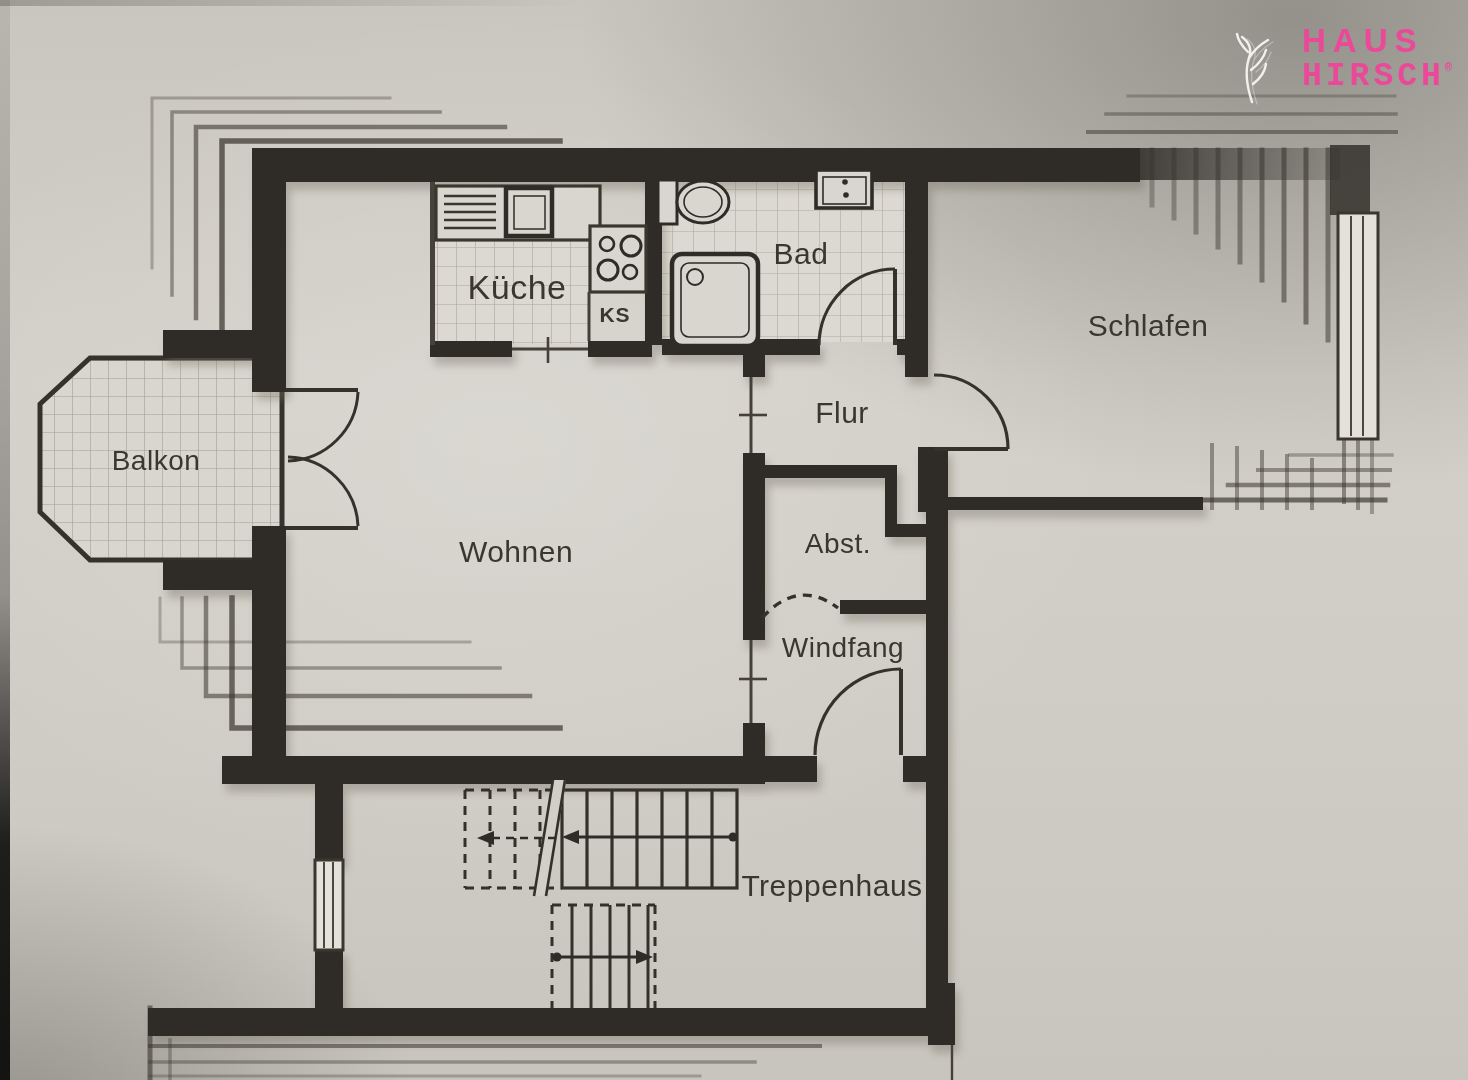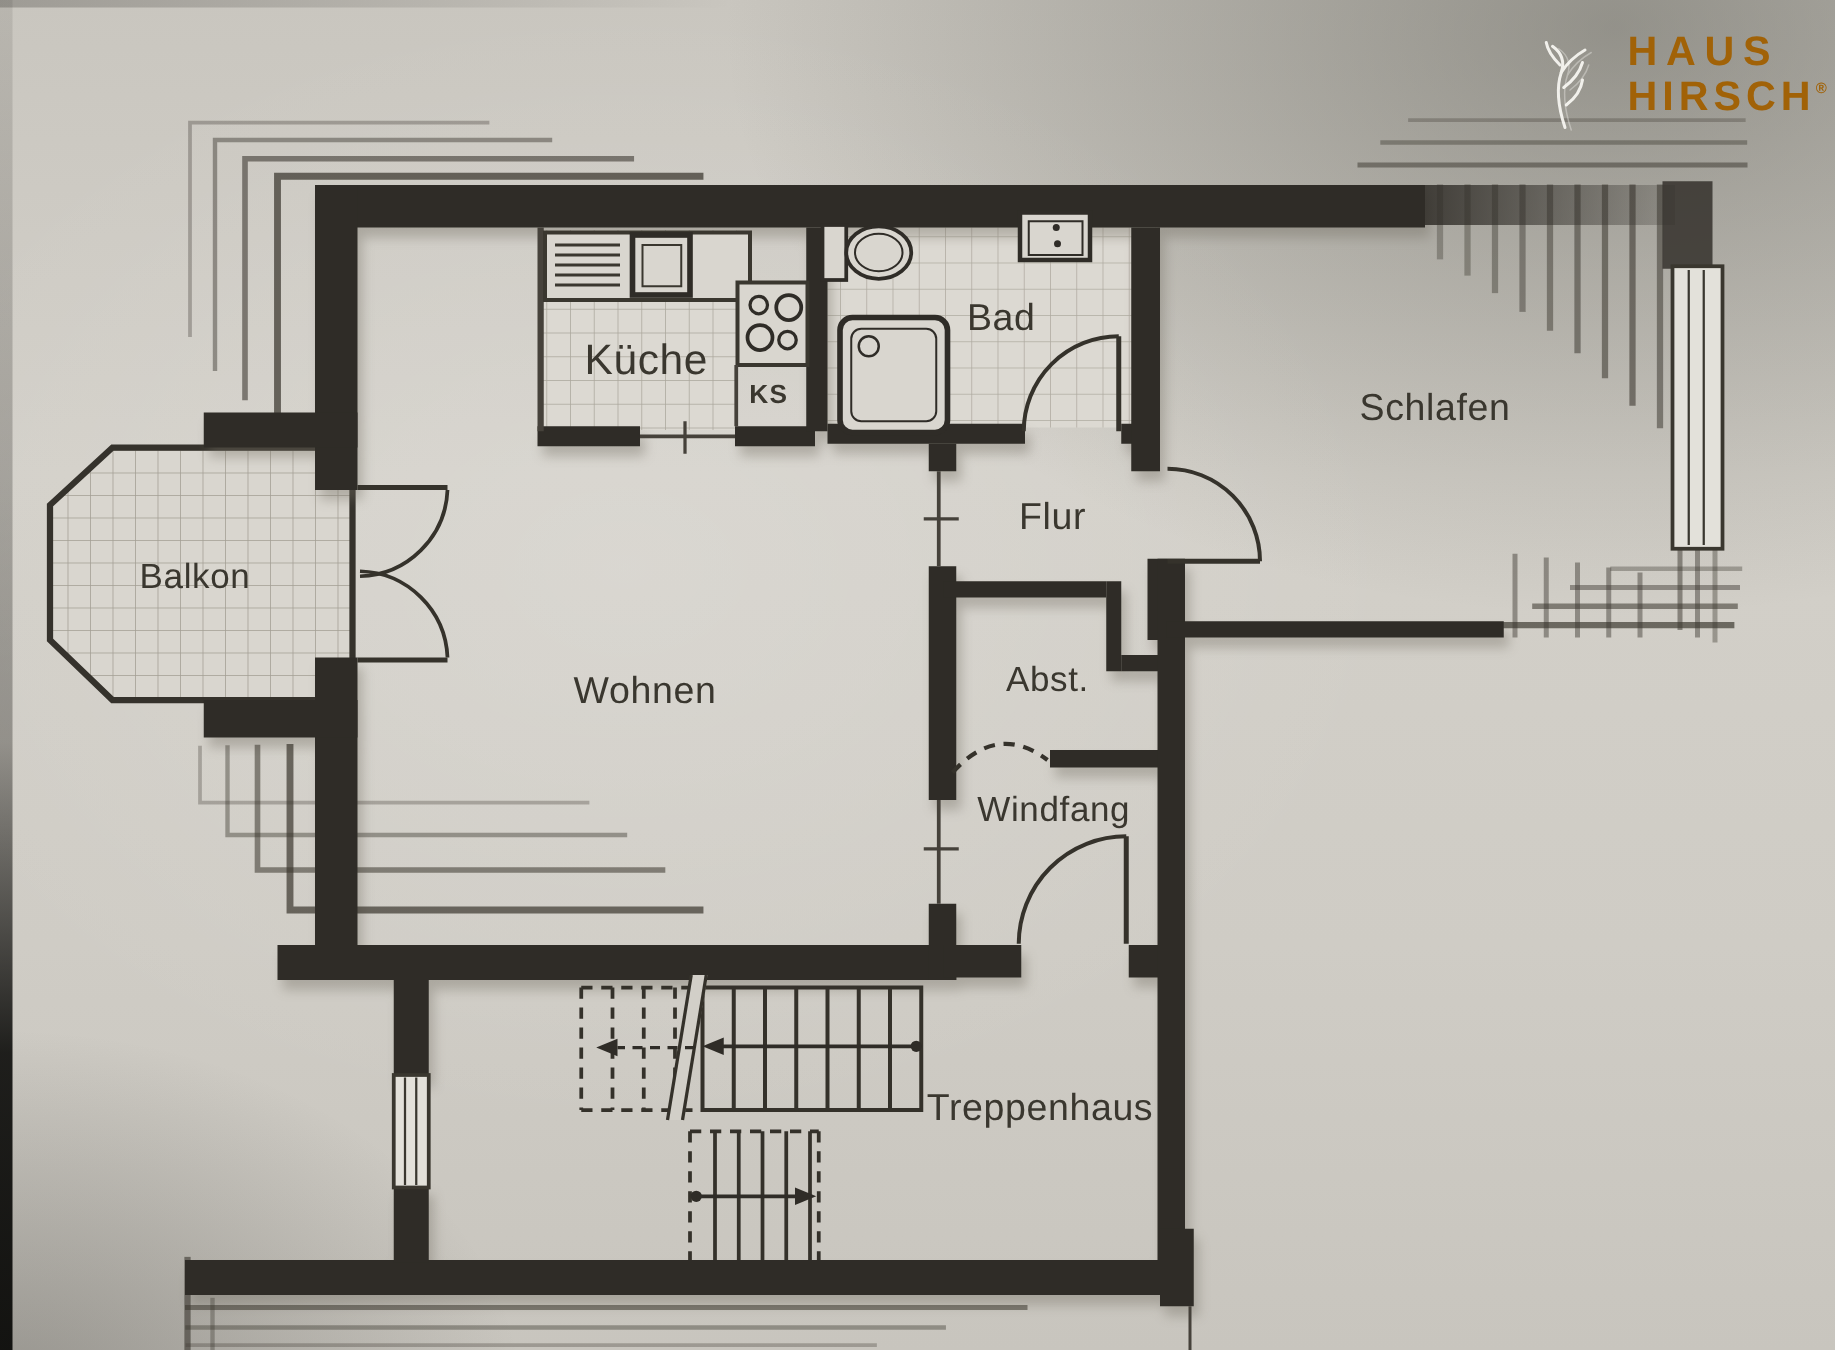--- a/index.html
+++ b/index.html
@@ -9,24 +9,24 @@
     background:
       radial-gradient(1150px 760px at 88% 2%, rgba(72,72,64,.42), rgba(72,72,64,0) 62%),
       radial-gradient(900px 650px at 34% 42%, rgba(255,255,255,.16), rgba(255,255,255,0) 70%),
       radial-gradient(700px 500px at 0% 104%, rgba(30,29,25,.30), rgba(30,29,25,0) 60%),
       linear-gradient(180deg,#c9c6bf 0%,#d3d0c9 35%,#cfccc5 70%,#c8c5be 100%);
   }
   .edge-left{position:absolute;left:0;top:0;bottom:0;width:10px;
     background:linear-gradient(180deg,rgba(40,38,33,.10) 0%,rgba(30,28,24,.35) 55%,rgba(12,12,10,.9) 78%,rgba(12,12,10,.95) 100%);}
   .edge-top{position:absolute;left:0;top:0;right:0;height:6px;background:linear-gradient(90deg,rgba(30,28,24,.25),rgba(30,28,24,0) 40%);}
   .plan-svg{position:absolute;left:0;top:0;}
-  .logo{position:absolute;left:1214px;top:14px;width:250px;height:96px;color:#a16207;}
+  .logo{position:absolute;left:1214px;top:14px;width:250px;height:96px;color:#ec4899;}
   .logo .txt{position:absolute;left:88px;top:10px;line-height:1;}
   .logo .l1,.logo .l2{font-weight:bold;font-size:33px;letter-spacing:7px;display:block;}
-  .logo .l2{margin-top:3px;letter-spacing:4px;}
+  .logo .l2{margin-top:3px;letter-spacing:4px;font-family:Liberation Mono, monospace;}
   .logo sup{font-size:12px;letter-spacing:0;vertical-align:14px;}
   svg text{fill:#3a372f;}
   .roomlabel{letter-spacing:.5px;}
 </style>
 </head>
 <body>
 
 <svg class="plan-svg" width="1468" height="1080" viewBox="0 0 1468 1080">
   <defs>
     <pattern id="tile19" width="19" height="19" patternUnits="userSpaceOnUse">

